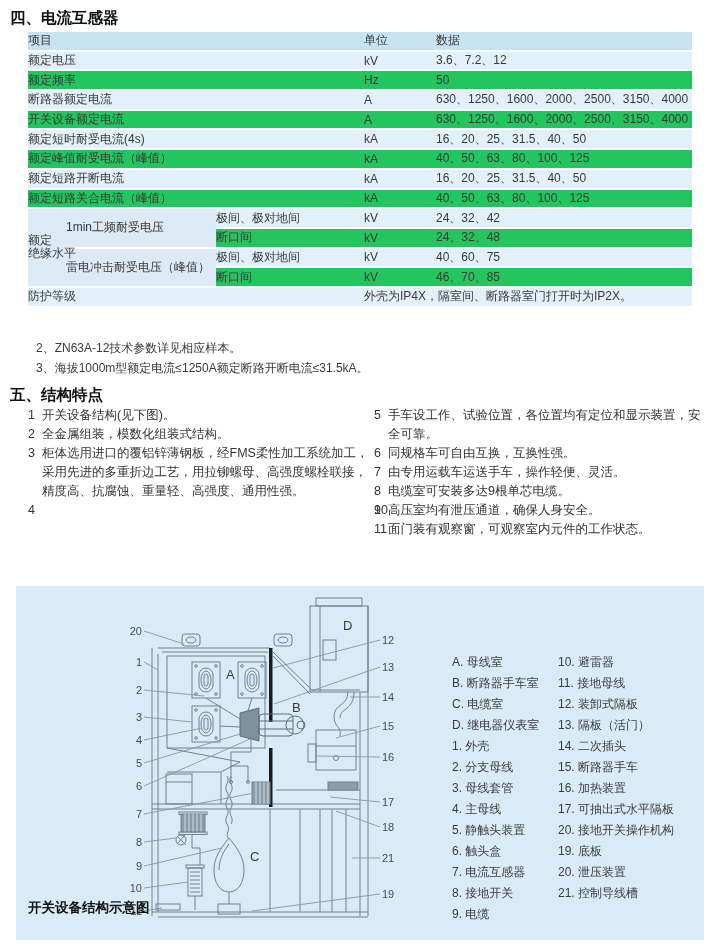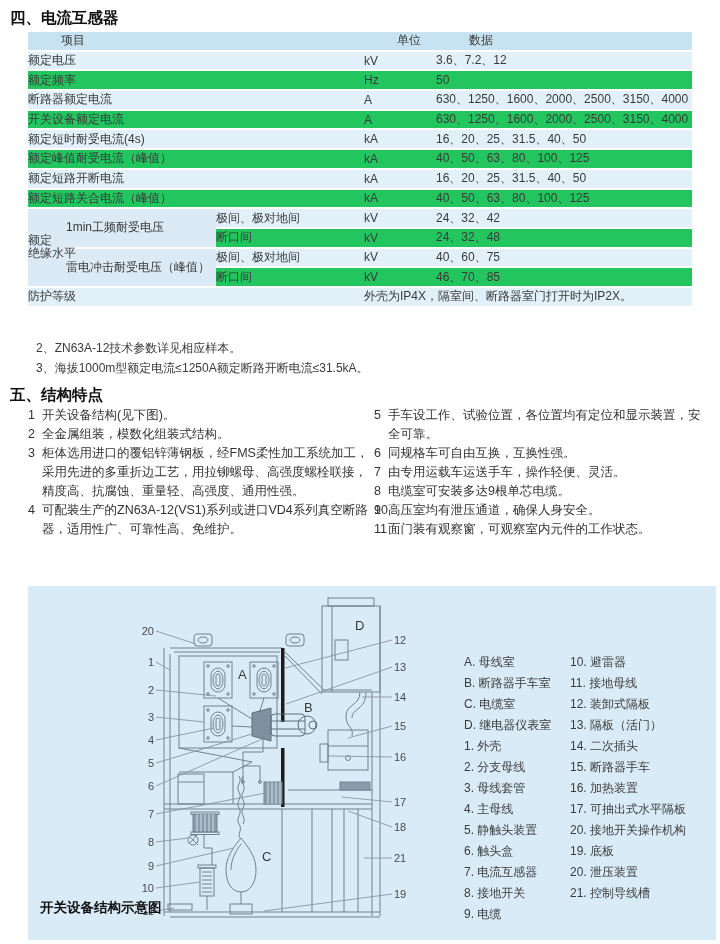--- a/index.html
+++ b/index.html
@@ -4,21 +4,21 @@
 <style>
   html,body{margin:0;padding:0;background:#ffffff;}
   .page{position:relative;width:720px;height:944px;background:#ffffff;overflow:hidden;
         font-family:"Liberation Sans","DejaVu Sans",sans-serif;color:#3a3a3a;}
   .abs{position:absolute;}
   .h1{font-size:15.5px;font-weight:bold;color:#111;}
   
   table.ptable{border-collapse:collapse;table-layout:fixed;width:664px;font-size:12px;color:#3a3a3a;}
   table.ptable td{padding:0;vertical-align:middle;height:17.7px;border-top:2px solid #ffffff;
                   white-space:nowrap;overflow:visible;}
-  table.ptable tr.first td{border-top:none;padding-left:33px;}
+  table.ptable tr.first td{border-top:none;}
   tr.hdr{background:#c7e2f0;}
   tr.ra{background:#e1f0f9;}
   tr.rb{background:#22c55e;}
   td.c1p{padding-left:10px;}
   td.c3p{padding-left:6px;}
   td.grp{background:#dceaf5;padding-left:10px;line-height:13px;font-family:Liberation Mono, monospace;}
   td.grp .blk{display:block;white-space:nowrap;}
   td.test{background:#dceaf5;padding-left:6px;}
   
   .note{font-size:12px;color:#3a3a3a;white-space:nowrap;}
@@ -140,21 +140,20 @@
     <div class="fitem">
       <span class="num">2</span>
       <span>全金属组装，模数化组装式结构。</span>
     </div>
     <div class="fitem">
       <span class="num">3</span>
       <span>柜体选用进口的覆铝锌薄钢板，经FMS柔性加工系统加工，采用先进的多重折边工艺，用拉铆螺母、高强度螺栓联接，精度高、抗腐蚀、重量轻、高强度、通用性强。</span>
     </div>
     <div class="fitem">
       <span class="num">4</span>
-      <span>可配装生产的ZN63A-12(VS1)系列或进口VD4系列真空断路器，适用性广、可靠性高、免维护。</span>
     </div>
   </div>
 
   <div class="abs" style="left:374px;top:406px;width:336px;">
     <div class="fitem">
       <span class="num">5</span>
       <span>手车设工作、试验位置，各位置均有定位和显示装置，安全可靠。</span>
     </div>
     <div class="fitem">
       <span class="num">6</span>
@@ -174,21 +173,21 @@
     <div class="fitem">
       <span class="num">10</span>
       <span>高压室均有泄压通道，确保人身安全。</span>
     </div>
     <div class="fitem">
       <span class="num">11</span>
       <span>面门装有观察窗，可观察室内元件的工作状态。</span>
     </div>
   </div>
 
-  <div class="abs panel" style="left:16px;top:586px;width:688px;height:354px;margin-left:12px;">
+  <div class="abs panel" style="left:16px;top:586px;width:688px;height:354px;">
 
     <svg width="688" height="342" viewBox="0 0 688 342">
 
       <g stroke="#70828e" stroke-width="1" fill="none">
         <path d="M136,62 V330 M142,68 V326"></path>
         <path d="M142,62 H254 M146,66 H252"></path>
         <rect x="166" y="48" width="18" height="12" rx="3"></rect>
           <ellipse cx="175" cy="54" rx="5" ry="3"></ellipse>
         <rect x="258" y="48" width="18" height="12" rx="3"></rect>
           <ellipse cx="267" cy="54" rx="5" ry="3"></ellipse>

